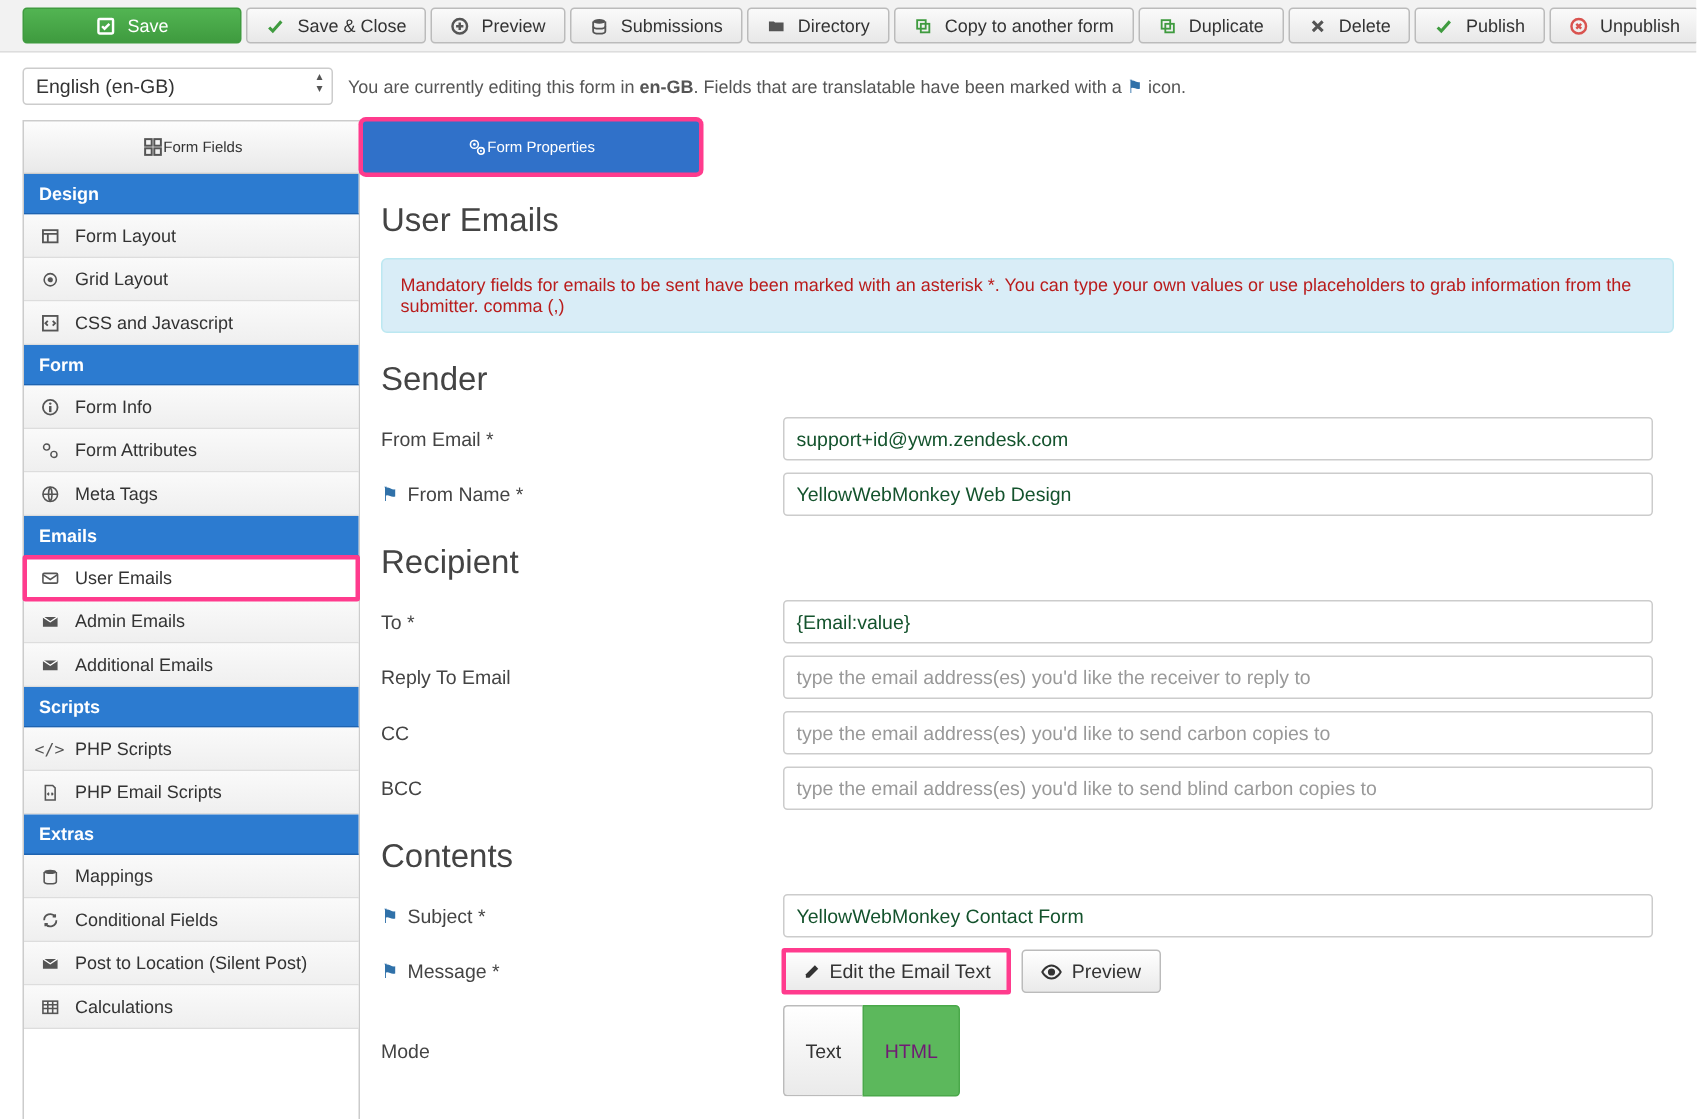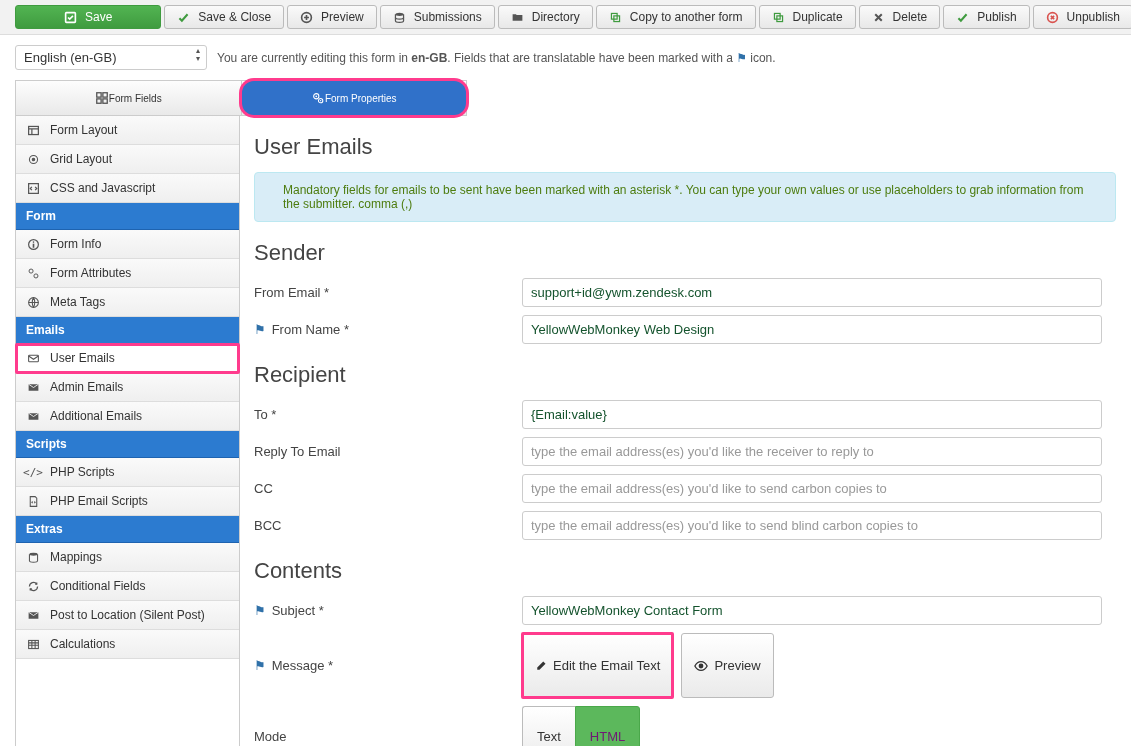--- a/index.html
+++ b/index.html
@@ -6,47 +6,47 @@
   body { font-family: -apple-system, "Helvetica Neue", Arial, sans-serif; font-size: 13px; color: #333; background: #fff; width: 1131px; }
   .toolbar { background: #f2f2f2; padding: 5px 15px; border-bottom: 1px solid #ddd; display: flex; gap: 3px; flex-wrap: nowrap; overflow: hidden; }
   .tb-btn { display: inline-flex; align-items: center; gap: 8px; border: 1px solid #bbb; padding: 4px 12px; font-size: 12px; border-radius: 3px; cursor: pointer; white-space: nowrap; background: linear-gradient(#fafafa,#e8e8e8); }
   .tb-btn .ic { width: 13px; height: 13px; display: inline-flex; align-items: center; justify-content: center; }
   .tb-btn.save { background: linear-gradient(#52b452,#3f9b3f); color: #fff; border-color: #3f9b3f; padding: 4px 48px; }
   .tb-btn.save .ic { color: #fff; }
   .ic-green { color: #3f9b3f; }
   .ic-red { color: #d9534f; }
   .ic-dark { color: #555; }
   .lang-row { padding: 10px 15px; display: flex; align-items: center; gap: 10px; }
-  .lang-select { border: 1px solid #ccc; border-radius: 3px; padding: 4px 22px 4px 8px; font-size: 13px; width: 192px; background: #fff; position: relative; }
+  .lang-select { border: 1px solid #ccc; border-radius: 3px; padding: 4px 22px 4px 8px; font-size: 13px; width: 207px; background: #fff; position: relative; }
   .lang-select::after { content: ""; position: absolute; right: 6px; top: 4px; font-size: 10px; line-height: 9px; color: #555; }
   .lang-select::before { content: "▴\A▾"; white-space: pre; position: absolute; right: 6px; top: 1px; font-size: 8px; line-height: 8px; color: #555; }
   .lang-msg { color: #555; font-size: 12px; }
   .lang-msg .flagic { color: #3071a9; }
   .tab-row { display: flex; border: 1px solid #ccc; border-bottom: 1px solid #ccc; margin: 0 15px; width: 452px; background: linear-gradient(#fdfdfd,#e9e9e9); }
   .tab-row .tab { flex: 1; display: flex; align-items: center; justify-content: center; gap: 0; padding: 10px 12px; font-size: 10px; cursor: pointer; color: #333; border-right: 1px solid #ccc; }
-  .tab-row .tab:last-child { border-right: none; border-radius: 12px; }
+  .tab-row .tab:last-child { border-right: none; }
   .tab-row .tab.active { background: #3071c9; color: #fff; border-color: #3071c9; }
   .highlight-box { box-shadow: 0 0 0 3px #ff3b8d; border-radius: 2px; }
   .main { display: flex; margin: 0 15px; }
   .sidebar { width: 225px; border: 1px solid #ccc; border-top: none; }
   .side-head { background: #2c7bd0; color: #fff; padding: 6px 10px; font-size: 12px; font-weight: bold; border-bottom: 1px solid #1e63b0; }
   .side-item { display: flex; align-items: center; gap: 10px; padding: 7px 10px; background: linear-gradient(#fafafa,#efefef); border-bottom: 1px solid #ddd; font-size: 12px; cursor: pointer; color: #333; }
   .side-item .sic { width: 14px; height: 14px; color: #555; display: inline-flex; align-items: center; justify-content: center; }
   .side-item.sel { background: #fff; }
   .pink-wrap { position: relative; }
   .pink-wrap::after { content:""; position:absolute; inset:-1px; border:3px solid #ff3b8d; border-radius:2px; pointer-events:none; }
   .content { flex: 1; padding: 12px 0 20px 14px; }
   h2.sec { font-size: 22px; font-weight: 500; color: #444; margin: 6px 0 12px; }
-  .alert { background: #d9edf7; border: 1px solid #bce8f1; color: #4d7c0f; padding: 10px 28px; font-size: 12px; border-radius: 4px; margin-bottom: 18px; }
+  .alert { background: #d9edf7; border: 1px solid #bce8f1; color: #b91c1c; padding: 10px 12px; font-size: 12px; border-radius: 4px; margin-bottom: 18px; }
   .form-row { display: flex; align-items: center; margin-bottom: 8px; }
   .form-row .lbl { width: 268px; text-align: right; padding-right: 12px; font-size: 13px; color: #444; display: flex; align-items: center; gap: 6px; }
   .form-row .lbl .flag { color: #3071a9; }
   .form-row input[type=text] { flex: 1; max-width: 580px; border: 1px solid #ccc; border-radius: 3px; padding: 6px 8px; font-size: 13px; color: #14532d; }
   .form-row input[type=text]::placeholder { color: #999; }
-  .btn { display: inline-flex; align-items: center; gap: 6px; border: 1px solid #bbb; background: linear-gradient(#fff,#eaeaea); padding: 24px 12px; border-radius: 3px; cursor: pointer; font-size: 13px; }
+  .btn { display: inline-flex; align-items: center; gap: 6px; border: 1px solid #bbb; background: linear-gradient(#fff,#eaeaea); padding: 6px 12px; border-radius: 3px; cursor: pointer; font-size: 13px; }
   .btn-group { display: inline-flex; }
   .btn-group .seg { border: 1px solid #bbb; background: linear-gradient(#fff,#eaeaea); padding: 22px 14px; font-size: 13px; cursor: pointer; }
   .btn-group .seg:first-child { border-radius: 3px 0 0 3px; border-right: none; }
   .btn-group .seg:last-child { border-radius: 0 3px 3px 0; }
   .btn-group .seg.on { background: #5cb85c; color: #701a75; border-color: #4aa84a; }
   svg { display: block; }
 </style>
 </head>
 <body>
 
@@ -169,20 +169,21 @@
           <circle cx="11" cy="11" r="0.8"></circle>
         </svg>
       </span>
     <span>Form Properties</span>
   </div>
 </div>
 
 <div class="main">
 
   <div class="sidebar">
+    <div class="side-head">Design</div>
     <div class="side-item">
         <span class="sic">
           <svg width="13" height="13" viewBox="0 0 16 16" fill="none" stroke="currentColor" stroke-width="1.5">
             <rect x="2" y="3" width="12" height="10"></rect>
             <path d="M2 6h12M6 6v7"></path>
           </svg>
         </span>
         <span>Form Layout</span>
       </div>
     <div class="side-item">

